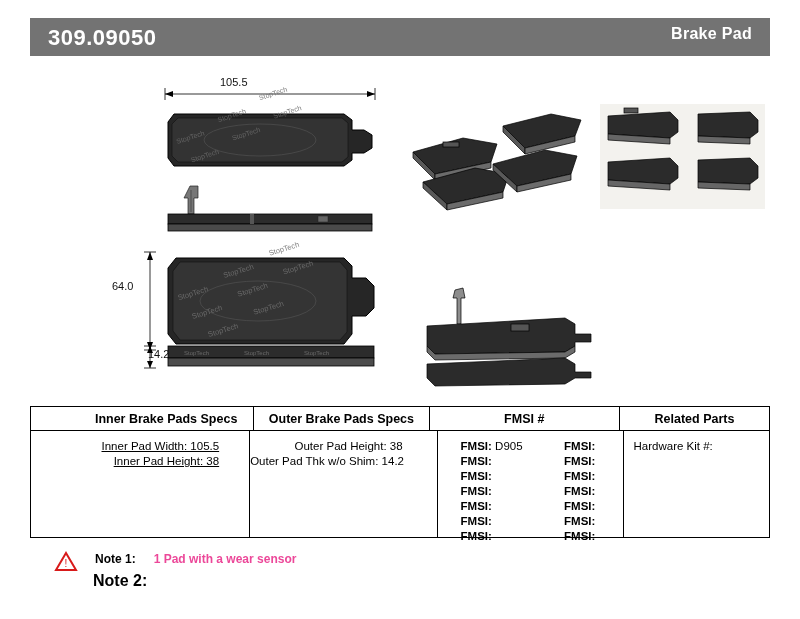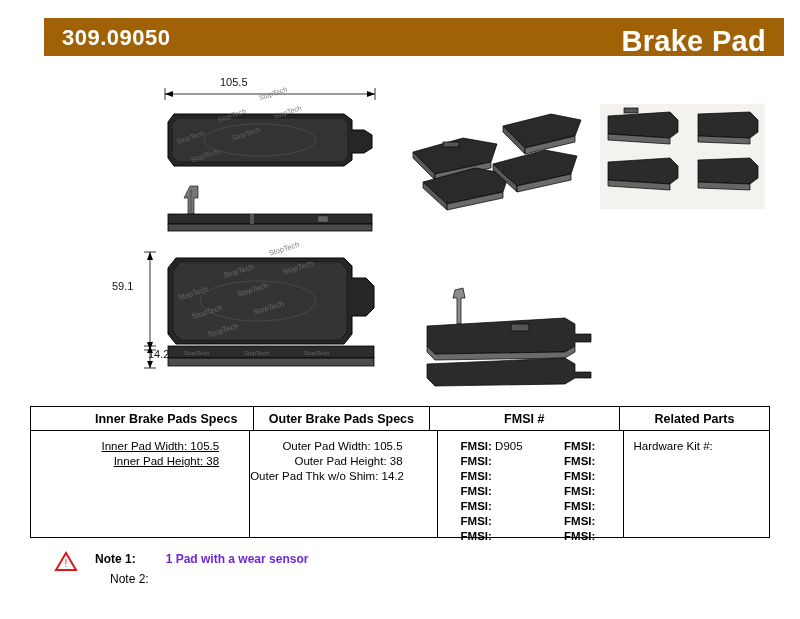--- a/index.html
+++ b/index.html
@@ -7,30 +7,30 @@
     width:800px;height:619px;
     background:#ffffff;
     font-family:"Liberation Sans", sans-serif;
     color:#000;
     overflow:hidden;
   }
   .sheet{position:relative;width:800px;height:619px;}
 
   
   .header{
-    position:absolute;left:44px;top:18px;width:740px;height:38px;
-    background:#a16207;
+    position:absolute;left:30px;top:18px;width:740px;height:38px;
+    background:#737373;
   }
   .header .part-no{
     position:absolute;left:18px;top:7px;
     color:#fff;font-size:22px;font-weight:bold;letter-spacing:.5px;
   }
   .header .title{
     position:absolute;right:18px;top:7px;
-    color:#fff;font-size:29px;font-weight:bold;letter-spacing:.3px;
+    color:#fff;font-size:16px;font-weight:bold;letter-spacing:.3px;
   }
 
   
   .drawing{position:absolute;left:30px;top:62px;width:740px;height:330px;}
   .dim-label{position:absolute;font-size:11px;color:#111;}
 
   .pad{position:absolute;}
   svg{display:block;overflow:visible;}
 
   
@@ -74,22 +74,22 @@
   .fmsi-line .lbl{font-weight:bold;}
   .fmsi-col.right .fmsi-line{padding-left:28px;}
   .related-line{font-size:11.5px;line-height:15px;padding-left:10px;}
 
   
   .notes{position:absolute;left:30px;top:548px;width:740px;height:50px;}
   .warn{
     position:absolute;left:25px;top:4px;width:22px;height:19px;
   }
   .note1{position:absolute;left:65px;top:4px;font-size:12px;font-weight:bold;}
-  .note1 .val{color:#6d28d9;margin-left:30px;}
-  .note2{position:absolute;left:80px;top:24px;font-size:12px;font-weight:normal;}
+  .note1 .val{color:#ec4899;margin-left:18px;}
+  .note2{position:absolute;left:63px;top:24px;font-size:16px;font-weight:bold;}
 </style>
 </head>
 <body>
 
 <div class="sheet">
 
   <div class="header">
     <div class="part-no">309.09050</div>
     <div class="title">Brake Pad</div>
   </div>
@@ -123,21 +123,21 @@
 
     <svg class="pad" style="left:128px;top:122px;" width="230" height="60">
       <path d="M32,2 L40,2 L40,14 L36,14 L36,30 L30,30 L30,14 L26,14 Z" fill="#777" stroke="#222" stroke-width="0.7"></path>
       <line x1="33" y1="6" x2="33" y2="28" stroke="#333" stroke-width="0.6"></line>
       <rect x="10" y="30" width="204" height="10" fill="#2c2c2c" stroke="#000" stroke-width="0.8"></rect>
       <rect x="10" y="40" width="204" height="7" fill="#4a4a4a" stroke="#000" stroke-width="0.8"></rect>
       <rect x="92" y="30" width="4" height="10" fill="#555"></rect>
       <rect x="160" y="32" width="10" height="6" fill="#666" stroke="#222" stroke-width="0.5"></rect>
     </svg>
 
-    <div class="dim-label" style="left:82px;top:218px;">59.1</div>
+    <div class="dim-label" style="left:82px;top:218px;">64.0</div>
     <svg class="pad" style="left:112px;top:186px;" width="16" height="106">
       <line x1="8" y1="4" x2="8" y2="102" stroke="#000" stroke-width="0.8"></line>
       <line x1="2" y1="4" x2="14" y2="4" stroke="#000" stroke-width="0.8"></line>
       <line x1="2" y1="102" x2="14" y2="102" stroke="#000" stroke-width="0.8"></line>
       <polygon points="8,4 5,12 11,12" fill="#000"></polygon>
       <polygon points="8,102 5,94 11,94" fill="#000"></polygon>
     </svg>
 
     <svg class="pad" style="left:128px;top:184px;" width="230" height="112">
       <path d="M10,22 L18,12 L186,12 L194,20 L194,32 L208,32 L216,40 L216,62 L208,70 L194,70 L194,88
@@ -234,21 +234,20 @@
       <div class="cell c4">Related Parts</div>
     </div>
 
     <div class="tbody">
       <div class="col c1">
         <div class="spec-line inner">Inner Pad Width: 105.5</div>
         <div class="spec-line inner">Inner Pad Height: 38</div>
       </div>
 
       <div class="col c2">
-        <div class="spec-line">Outer Pad Width: 105.5</div>
         <div class="spec-line">Outer Pad Height: 38</div>
         <div class="spec-line">Outer Pad Thk w/o Shim: 14.2</div>
       </div>
 
       <div class="col c3">
         <div class="fmsi-wrap">
           <div class="fmsi-col left">
             <div class="fmsi-line"><span class="lbl">FMSI:</span> <span>D905</span></div>
             <div class="fmsi-line"><span class="lbl">FMSI:</span> <span></span></div>
             <div class="fmsi-line"><span class="lbl">FMSI:</span> <span></span></div>

